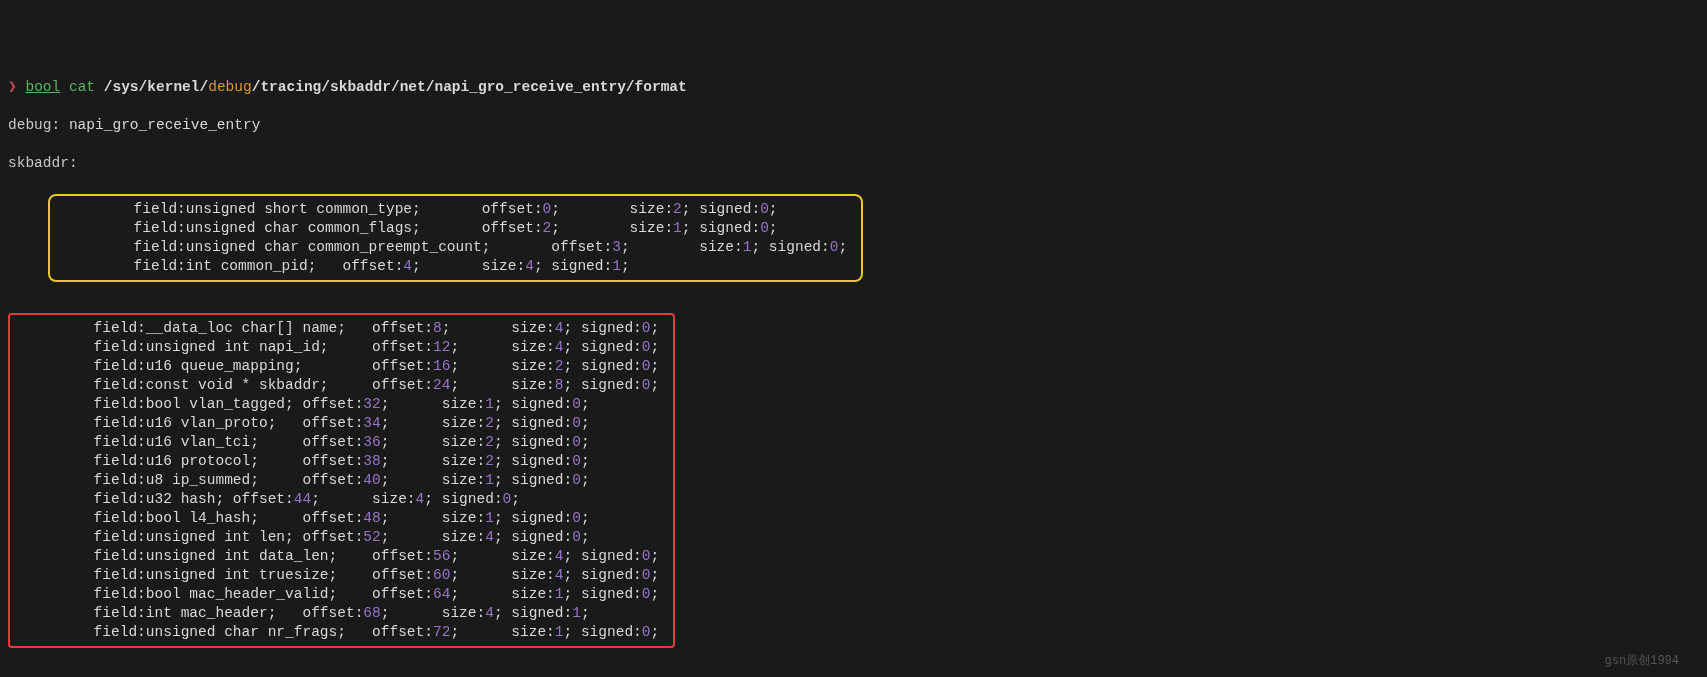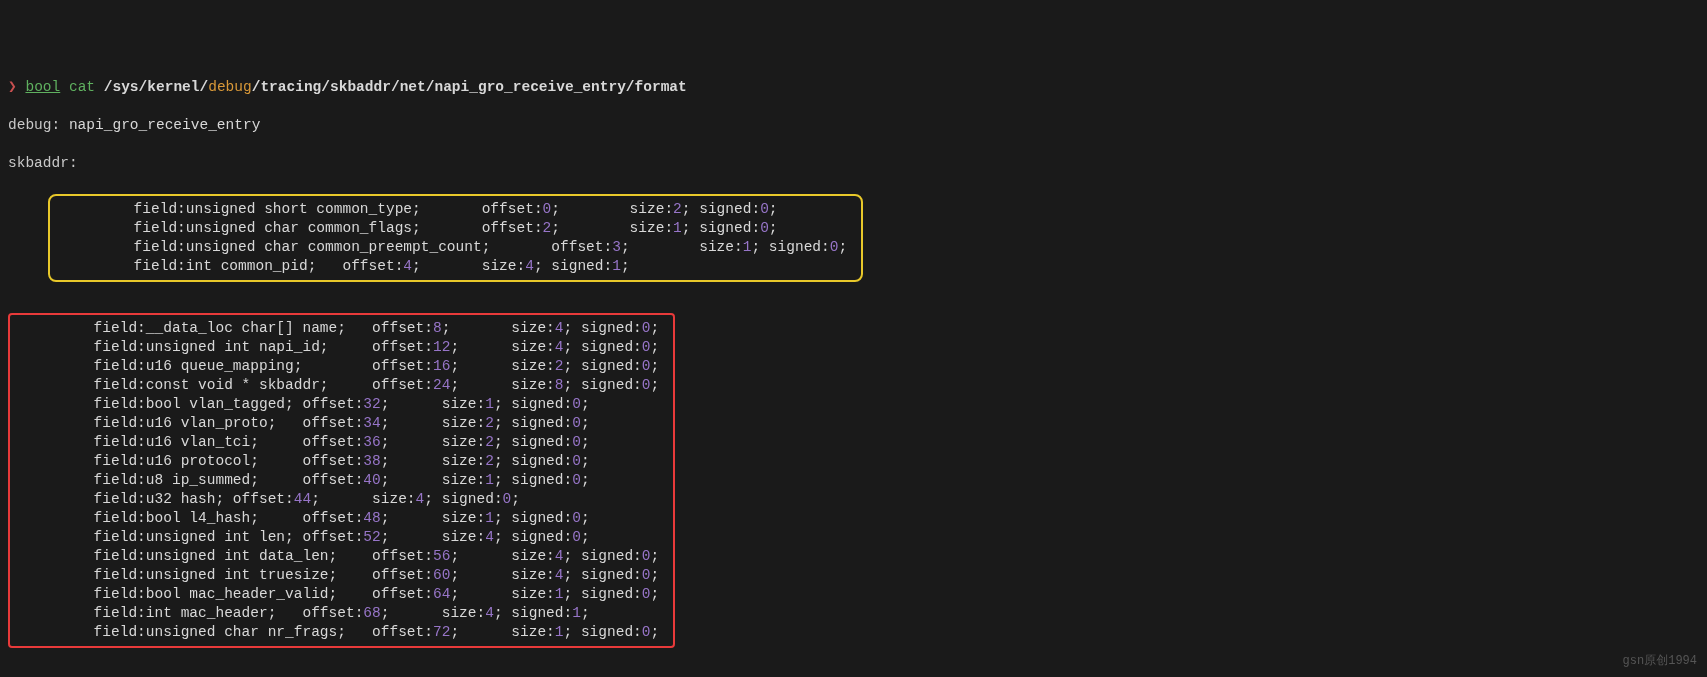--- a/index.html
+++ b/index.html
@@ -16,21 +16,21 @@
   .underline { text-decoration:underline; }
   .green { color:#5fb05f; }
   .orange { color:#d89838; }
   .path { color:#d8d8d8;font-weight:bold; }
   .cyan { color:#c8c8c8; }
   .num { color:#9775c8; }
   .box-wrap { display:inline-block; position:relative; padding:4px 14px; margin:2px 0; }
   .box-yellow { border:2px solid #e8c82a; border-radius:8px;margin-left:40px; }
   .box-red { border:2px solid #e83a3a; border-radius:4px; }
   .row-line { color:#d8d8d8; }
-  .watermark { position:fixed; bottom:6px; right:10px; color:#555; font-size:12px; }
+  .watermark { position:fixed; bottom:6px; right:28px; color:#555; font-size:12px; }
 </style>
 </head>
 <body>
 
 
 <div>
 <div><span class="prompt-sym">❯</span> <span class="green underline">bool</span> <span class="green">cat</span><span class="path"> /sys/kernel/</span><span class="orange">debug</span><span class="path">/tracing/skbaddr/net/napi_gro_receive_entry/format</span></div>
 <div><span class="cyan">debug:</span><span> napi_gro_receive_entry</span></div>
 <div><span class="cyan">skbaddr:</span></div>
 <div class="box-wrap box-yellow" id="common-box"><div class="row-line"><span>        field:unsigned short common_type;       offset:</span><span class="num">0</span><span>;        size:</span><span class="num">2</span><span>; signed:</span><span class="num">0</span><span>;</span></div><div class="row-line"><span>        field:unsigned char common_flags;       offset:</span><span class="num">2</span><span>;        size:</span><span class="num">1</span><span>; signed:</span><span class="num">0</span><span>;</span></div><div class="row-line"><span>        field:unsigned char common_preempt_count;       offset:</span><span class="num">3</span><span>;        size:</span><span class="num">1</span><span>; signed:</span><span class="num">0</span><span>;</span></div><div class="row-line"><span>        field:int common_pid;   offset:</span><span class="num">4</span><span>;       size:</span><span class="num">4</span><span>; signed:</span><span class="num">1</span><span>;</span></div></div>

